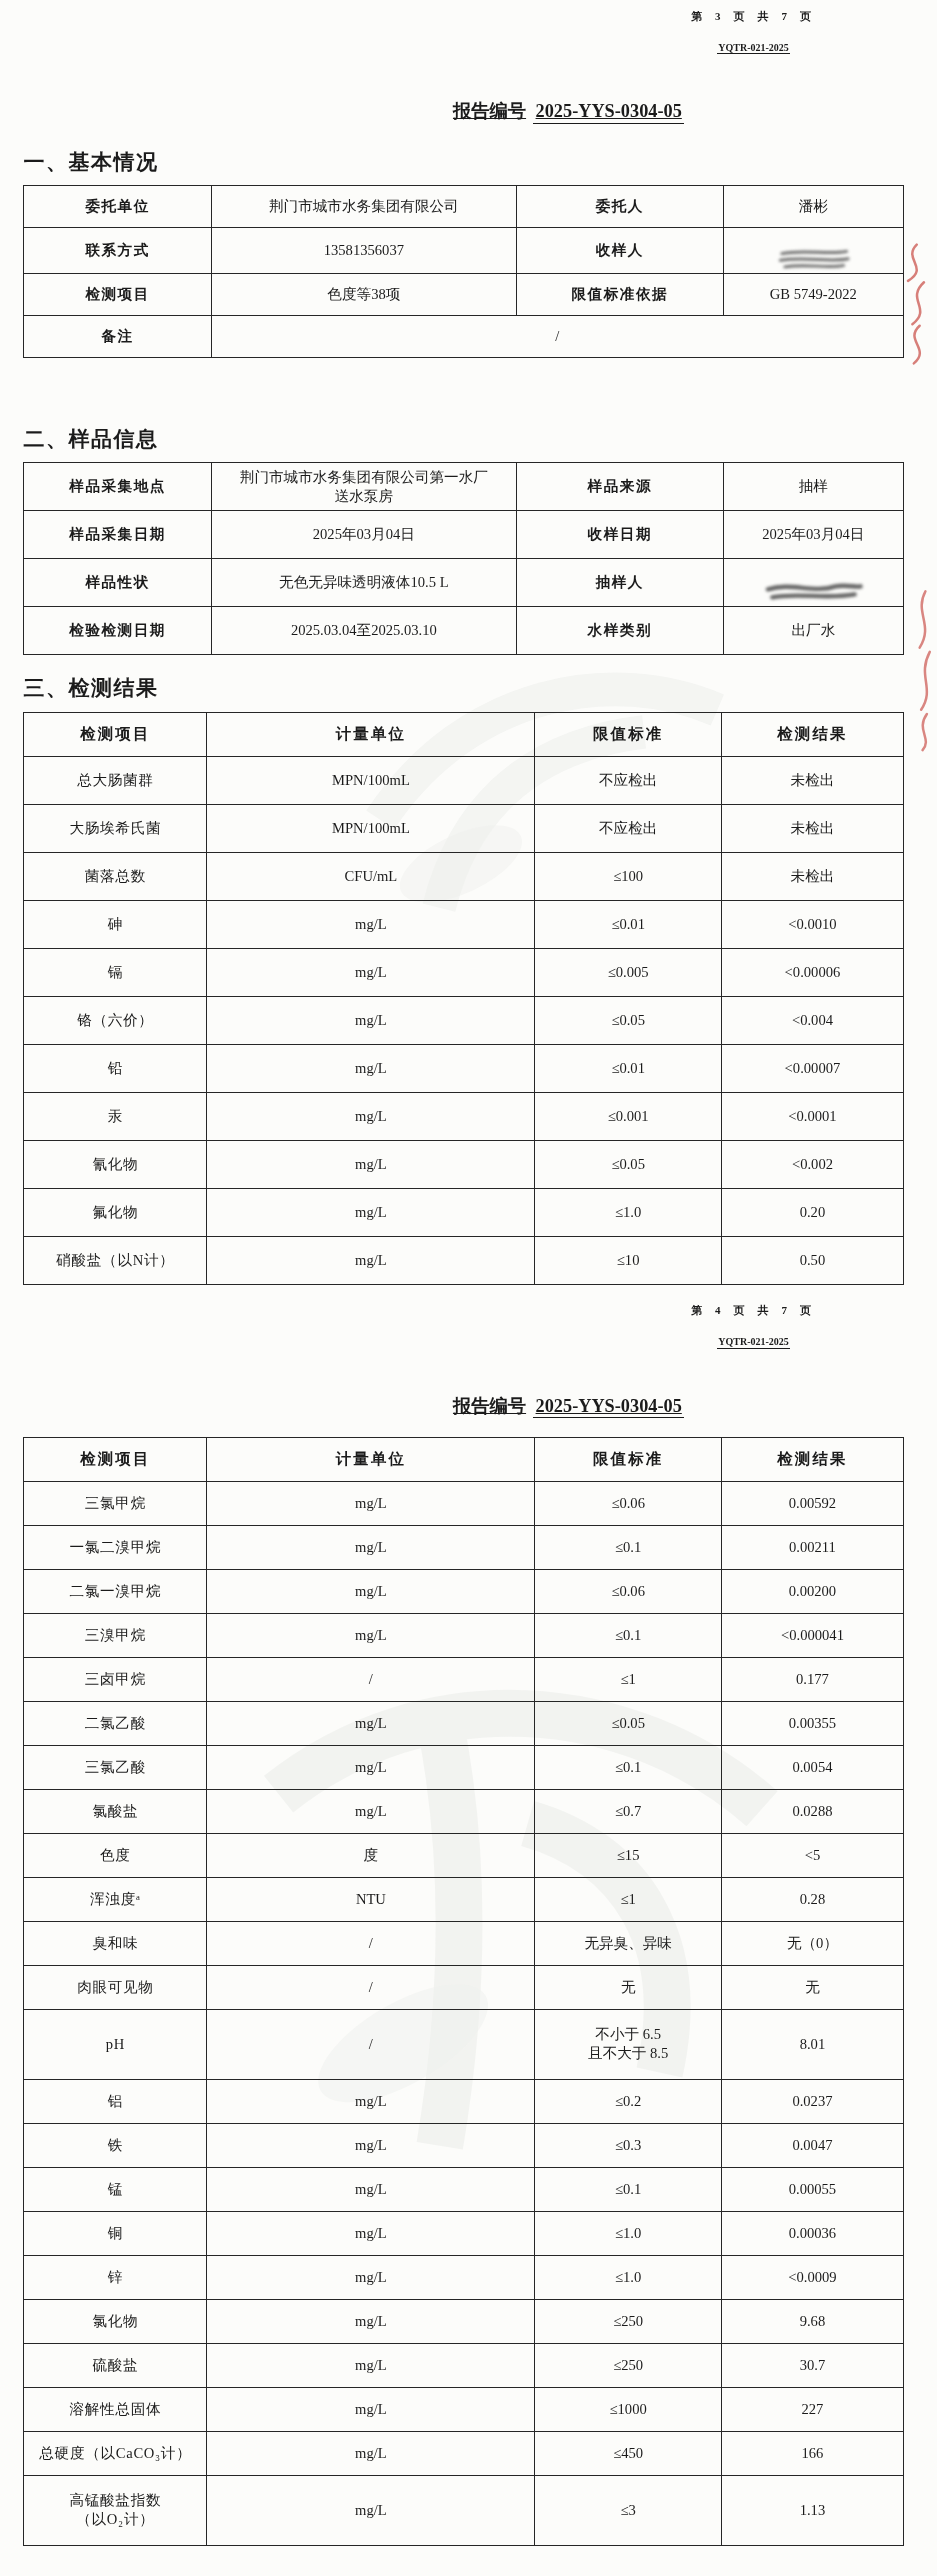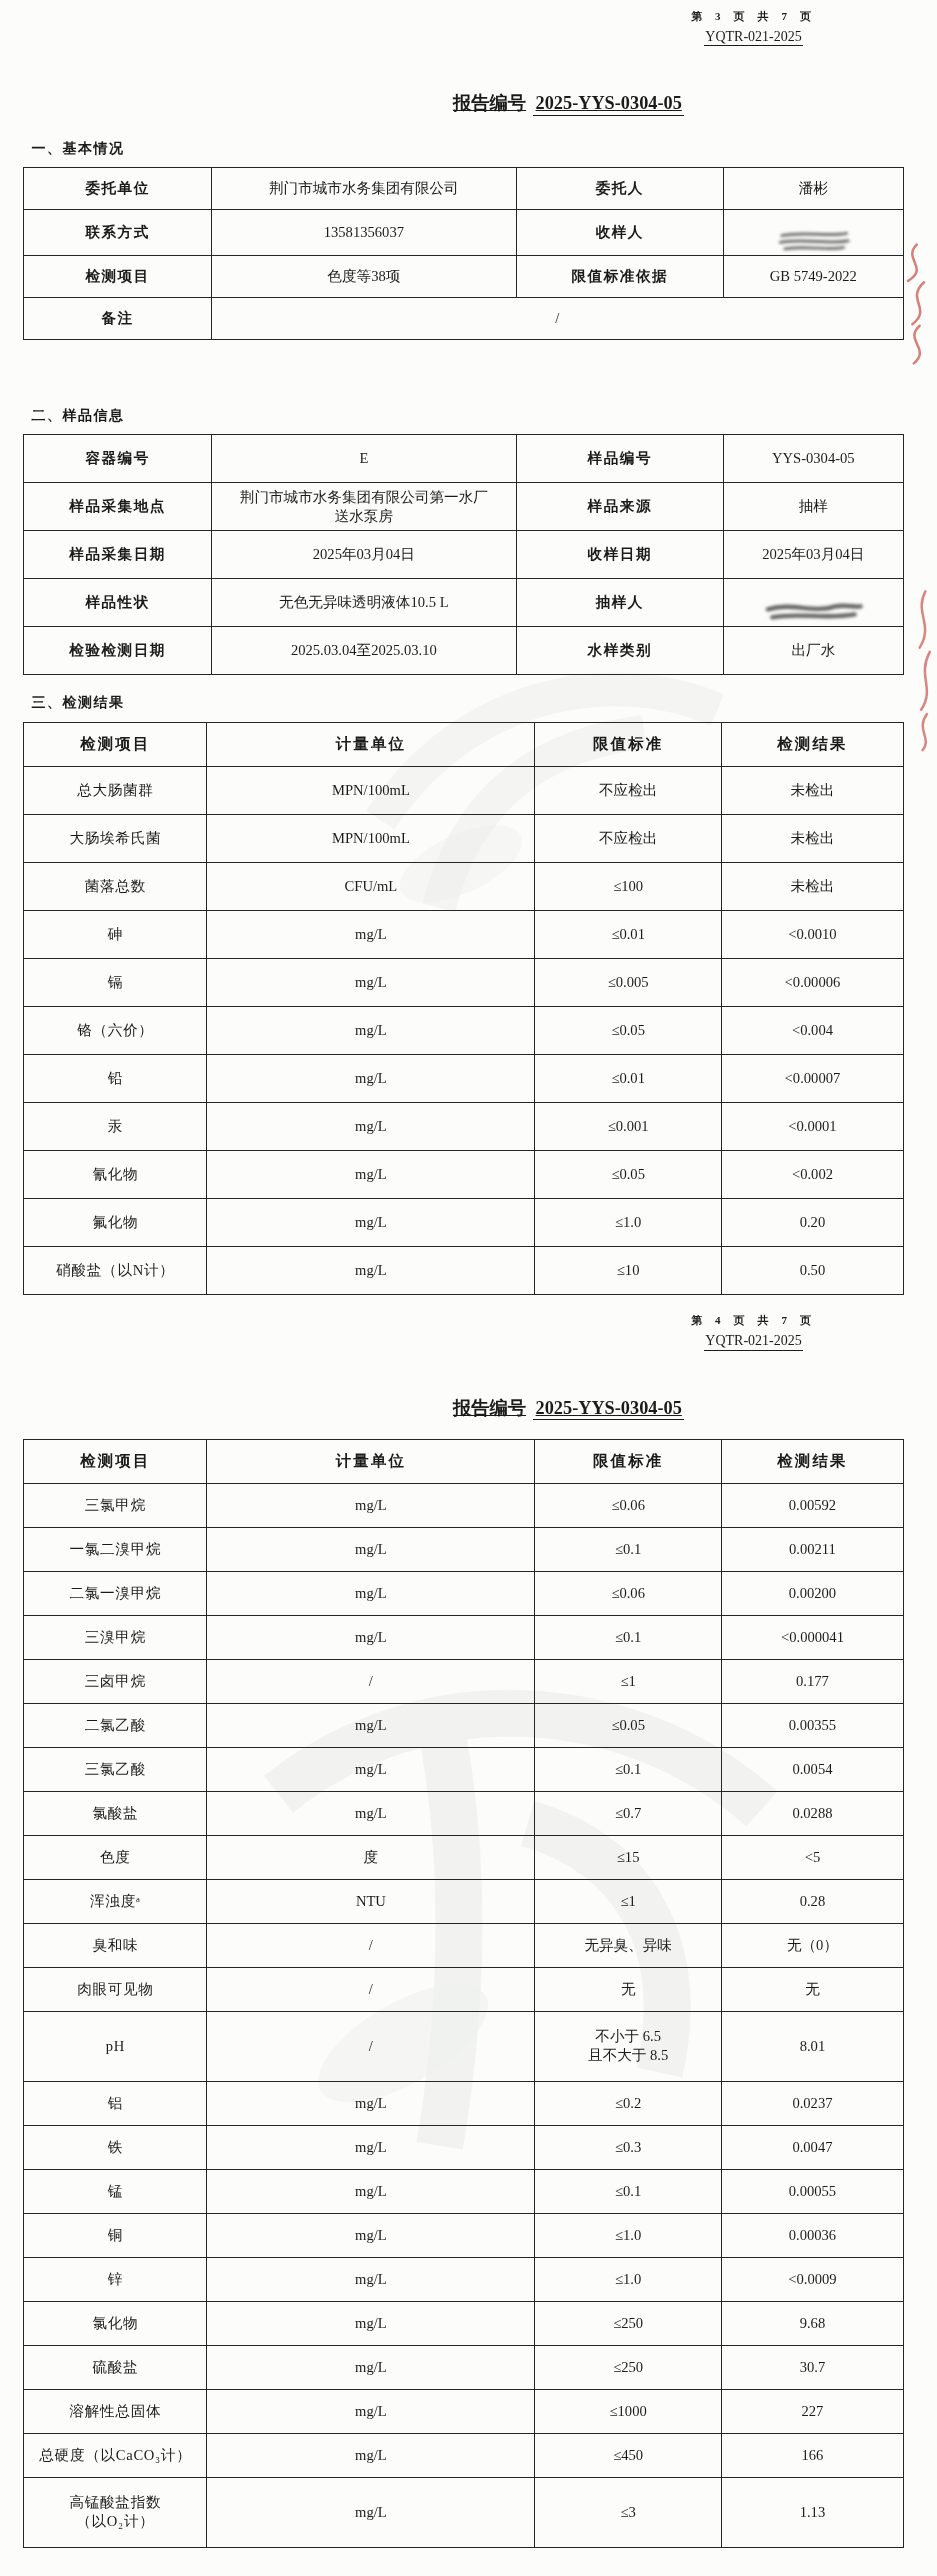--- a/index.html
+++ b/index.html
@@ -7,26 +7,26 @@
     width:937px;height:2576px;overflow:hidden;position:relative;
     background:#fcfcfa;color:#1b1b1b;
     font-family:"Liberation Serif","DejaVu Serif",serif;
   }
   .content{position:relative;padding:8.8px 33px 0 23.4px;z-index:2;}
 
   
   .page-head{text-align:right;padding-right:88px;}
   .page-head .inner{display:inline-block;text-align:center;}
   .page-no{font-size:11px;letter-spacing:5.1px;font-weight:600;}
-  .doc-code{font-size:14px;font-weight:400;border-bottom:1.5px solid #1b1b1b;padding:0 1.5px 0.7px 1.5px;display:inline-block;margin-top:5px;}
+  .doc-code{font-size:10px;font-weight:700;border-bottom:1.5px solid #1b1b1b;padding:0 1.5px 0.7px 1.5px;display:inline-block;margin-top:18px;}
 
   .report-line{text-align:right;padding-right:220px;font-size:18.3px;font-weight:700;margin-top:44px;text-decoration:underline;}
   .report-line .num{border-bottom:1.5px solid #1b1b1b;padding:0 2.2px 1.5px 2.2px;margin-left:7.3px;}
 
-  .sec-title{font-family:"Liberation Sans","DejaVu Sans",sans-serif;font-size:14px;font-weight:700;margin:8px;letter-spacing:1.5px;}
+  .sec-title{font-family:"Liberation Sans","DejaVu Sans",sans-serif;font-size:21px;font-weight:700;margin:0;letter-spacing:1.5px;}
   .mt-sec1{margin-top:25px;}
   .mt-sec2{margin-top:67px;}
   .mt-sec3{margin-top:19px;}
 
   table{border-collapse:collapse;width:100%;table-layout:fixed;background:transparent;border-radius:13px;}
   td,th{border:1.5px solid #262626;text-align:center;vertical-align:middle;
         font-size:14.6px;padding:1.5px 4.4px;white-space:pre-line;overflow:hidden;}
   table{border:0.7px solid #262626;}
 
   .info-table{margin-top:8.8px;}
@@ -143,26 +143,20 @@
   <h2 class="sec-title mt-sec2">二、样品信息</h2>
 
   <table class="info-table sample-table">
     <colgroup>
         <col style="width:21.3%">
         <col style="width:34.7%">
         <col style="width:23.5%">
         <col style="width:20.5%">
       </colgroup>
     <tbody>
-        <tr>
-      <td class="lbl">容器编号</td>
-      <td class="val">E</td>
-      <td class="lbl">样品编号</td>
-      <td class="val">YYS-0304-05</td>
-    </tr>
     <tr>
       <td class="lbl">样品采集地点</td>
       <td class="val">荆门市城市水务集团有限公司第一水厂
 送水泵房</td>
       <td class="lbl">样品来源</td>
       <td class="val">抽样</td>
     </tr>
     <tr>
       <td class="lbl">样品采集日期</td>
       <td class="val">2025年03月04日</td>

